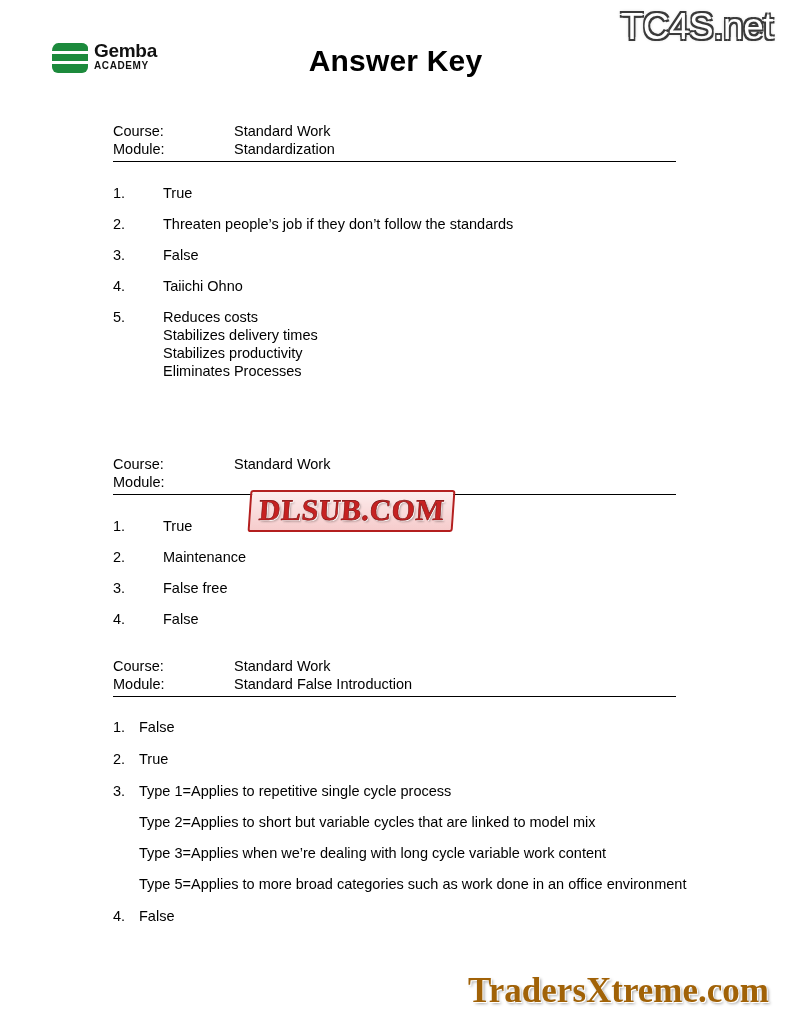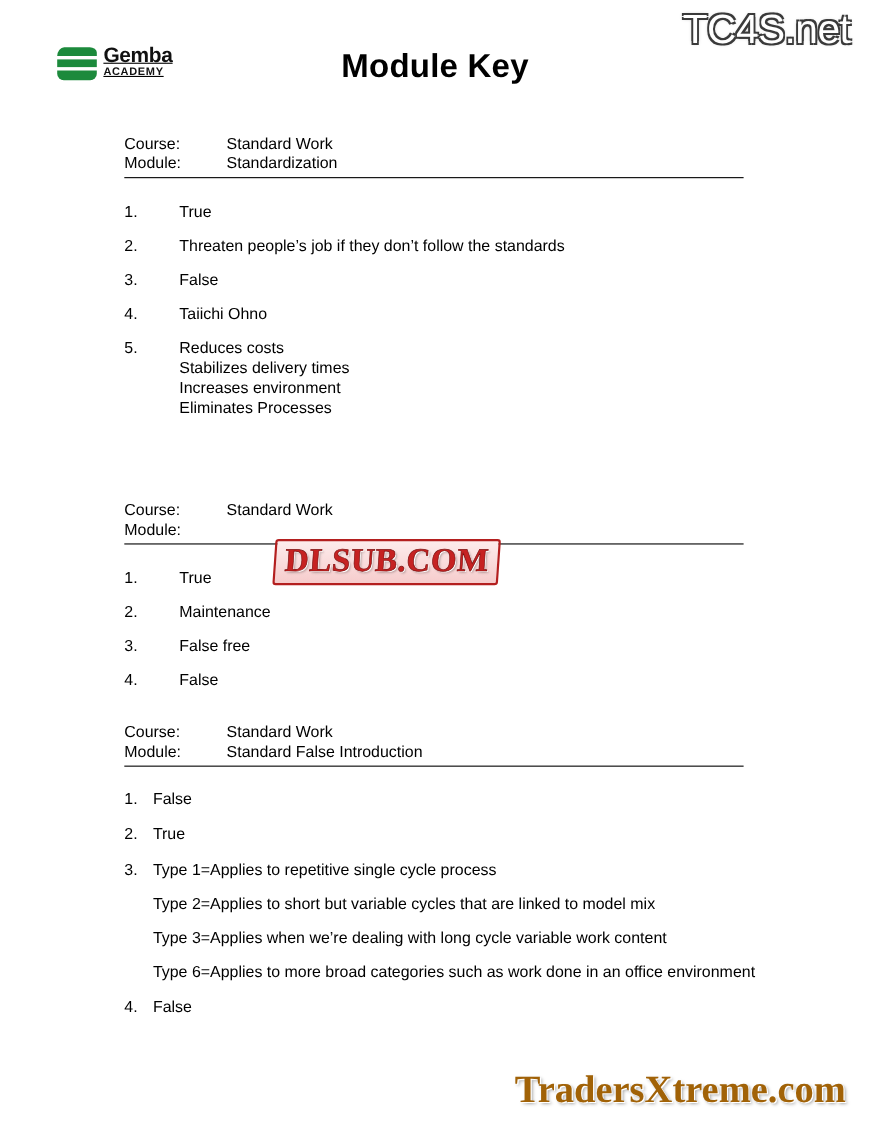--- a/index.html
+++ b/index.html
@@ -40,21 +40,20 @@
       1.6px 1.6px 0 #3a3a3a,
       0 0 4px #999;
   }
 
   .logo {
     position: absolute;
     left: 52px;
     top: 41px;
     display: flex;
     align-items: flex-start;
-    text-decoration: underline;
   }
   .logo-mark {
     width: 36px;
     height: 30px;
     margin-right: 6px;
     position: relative;
     margin-top: 2px;
   }
   .logo-mark span {
     position: absolute;
@@ -100,20 +99,21 @@
     left: 113px;
     width: 563px;
   }
 
   .meta {
     font-size: 14.5px;
     line-height: 18px;
   }
   .meta-row {
     display: flex;
+    gap: 28px;
   }
   .meta-label {
     width: 93px;
     flex: 0 0 93px;
   }
   .meta-value {
     flex: 1 1 auto;
   }
   .rule {
     border-bottom: 1.6px solid #000000;
@@ -194,21 +194,21 @@
       <span class="b1"></span>
         <span class="b2"></span>
         <span class="b3"></span>
     </div>
     <div class="logo-text">
       <div class="logo-gemba">Gemba</div>
       <div class="logo-academy">ACADEMY</div>
     </div>
   </div>
 
-  <div class="doc-title">Module Key</div>
+  <div class="doc-title">Answer Key</div>
 
   <div class="section section-1" style="top:122px;">
     <div class="meta">
       <div class="meta-row">
         <div class="meta-label">Course:</div>
         <div class="meta-value">Standard Work</div>
       </div>
       <div class="meta-row">
         <div class="meta-label">Module:</div>
         <div class="meta-value">Standardization</div>
@@ -239,21 +239,21 @@
         <div class="ans-num">4.</div>
         <div class="ans-text">
           <span class="line">Taiichi Ohno</span>
         </div>
       </div>
       <div class="ans">
         <div class="ans-num">5.</div>
         <div class="ans-text">
           <span class="line">Reduces costs</span>
           <span class="line">Stabilizes delivery times</span>
-          <span class="line">Increases environment</span>
+          <span class="line">Stabilizes productivity</span>
           <span class="line">Eliminates Processes</span>
         </div>
       </div>
     </div>
   </div>
 
   <div class="section section-2" style="top:455px;">
     <div class="meta">
       <div class="meta-row">
         <div class="meta-label">Course:</div>
@@ -318,21 +318,21 @@
         <div class="ans-text">
           <span class="line">True</span>
         </div>
       </div>
       <div class="ans">
         <div class="ans-num">3.</div>
         <div class="ans-text">
           <span class="line">Type 1=Applies to repetitive single cycle process</span>
           <span class="line">Type 2=Applies to short but variable cycles that are linked to model mix</span>
           <span class="line">Type 3=Applies when we’re dealing with long cycle variable work content</span>
-          <span class="line">Type 6=Applies to more broad categories such as work done in an office environment</span>
+          <span class="line">Type 5=Applies to more broad categories such as work done in an office environment</span>
         </div>
       </div>
       <div class="ans">
         <div class="ans-num">4.</div>
         <div class="ans-text">
           <span class="line">False</span>
         </div>
       </div>
     </div>
   </div>

